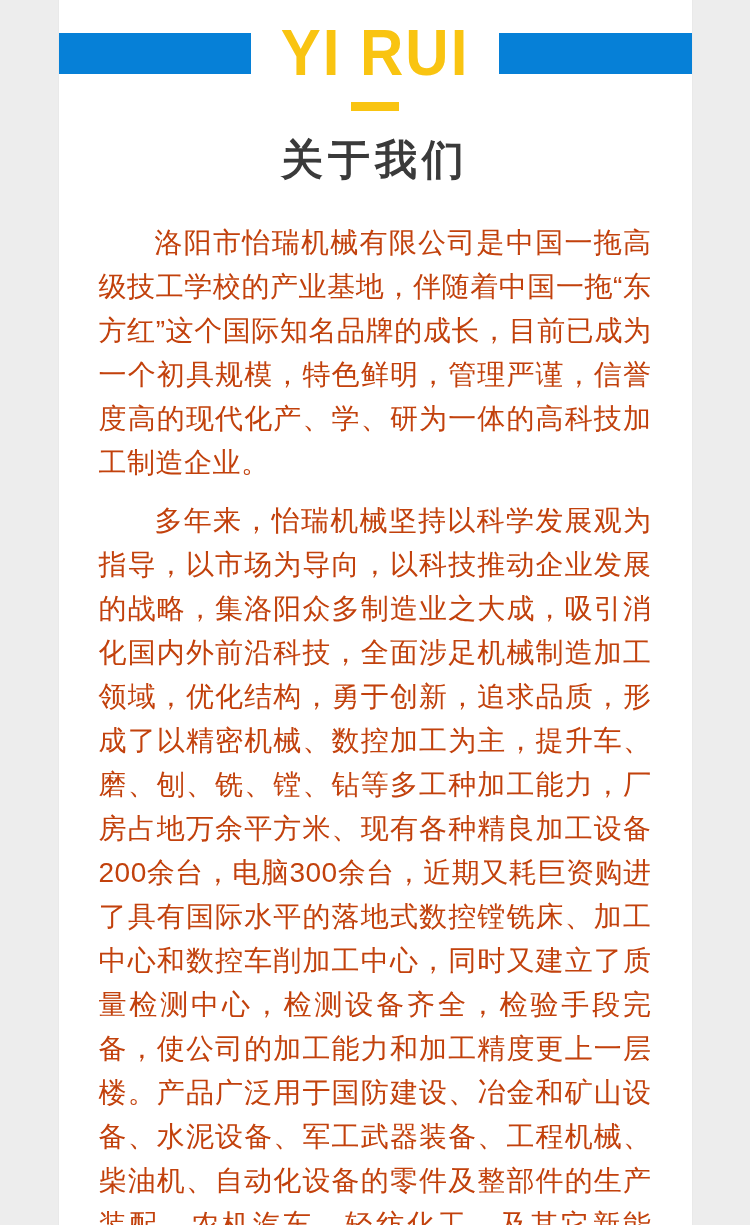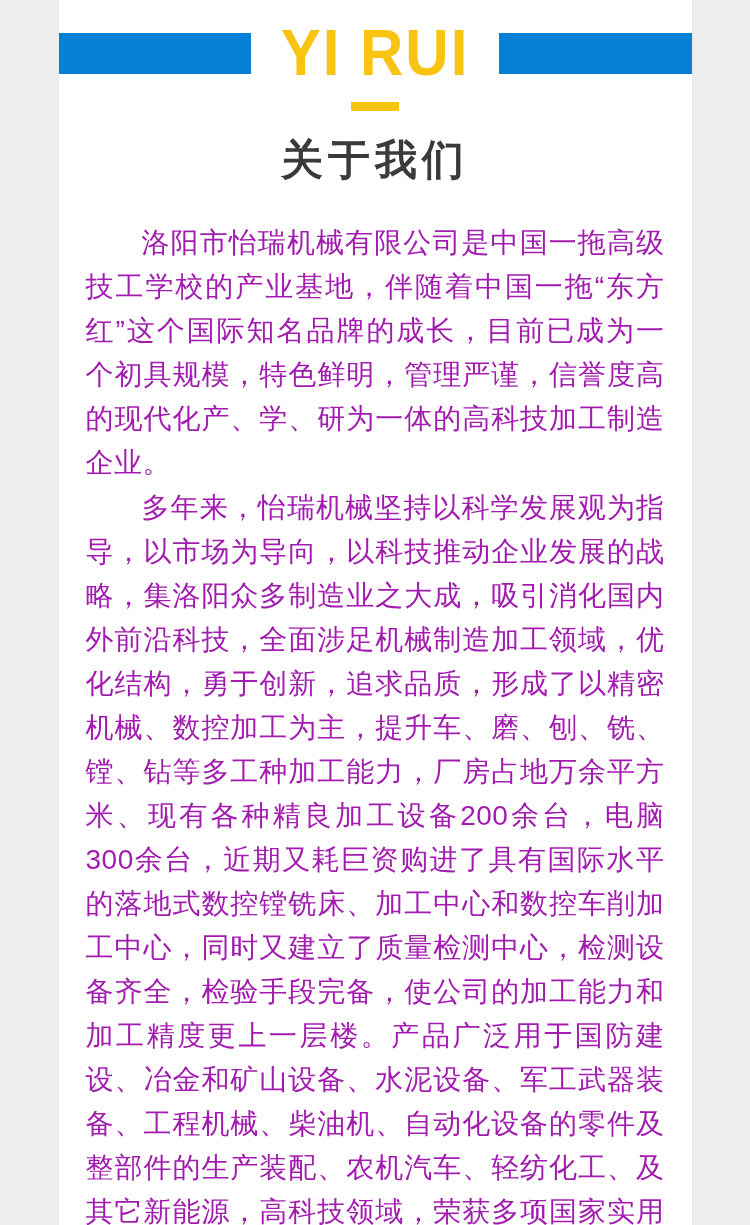--- a/index.html
+++ b/index.html
@@ -52,24 +52,24 @@
     font-weight:bold;
     letter-spacing:5px;
     color:#3a3a3a;
   }
   
   .about-body{
     margin-top:28px;
     padding:0 26px;
   }
   .about-body p{
-    margin:1px;
+    margin:14px;
     font-size:28px;
     line-height:44px;
-    color:#a21caf;
+    color:#c2410c;
     text-align:justify;
     text-indent:2em;
     letter-spacing:0.5px;
   }
   
   .phone-row{
     margin-top:14px;
     display:flex;
     align-items:center;
     justify-content:center;

